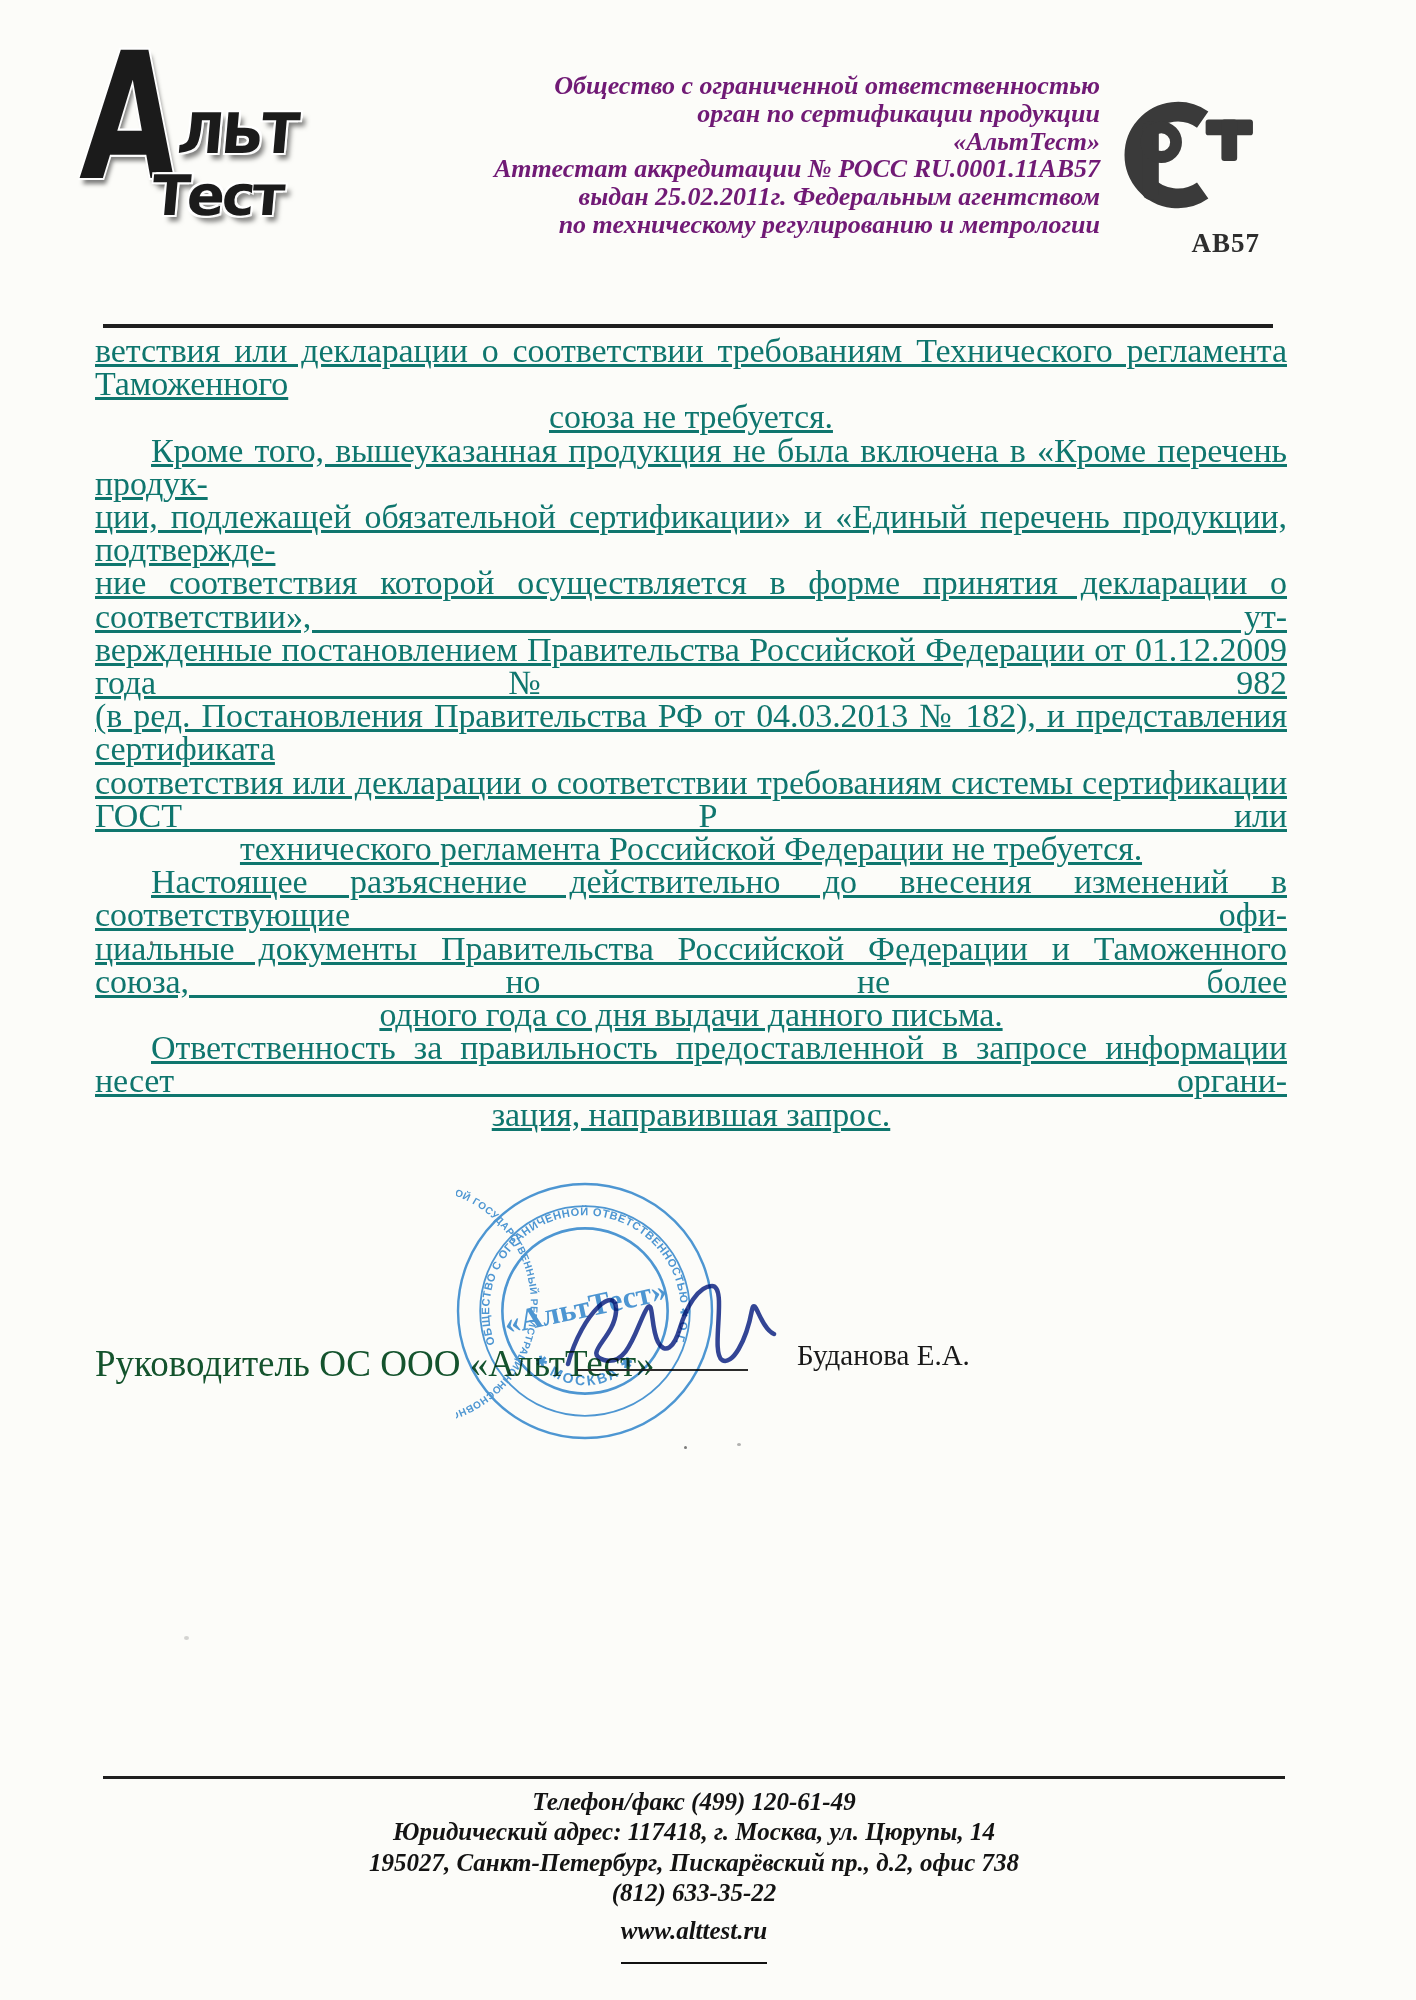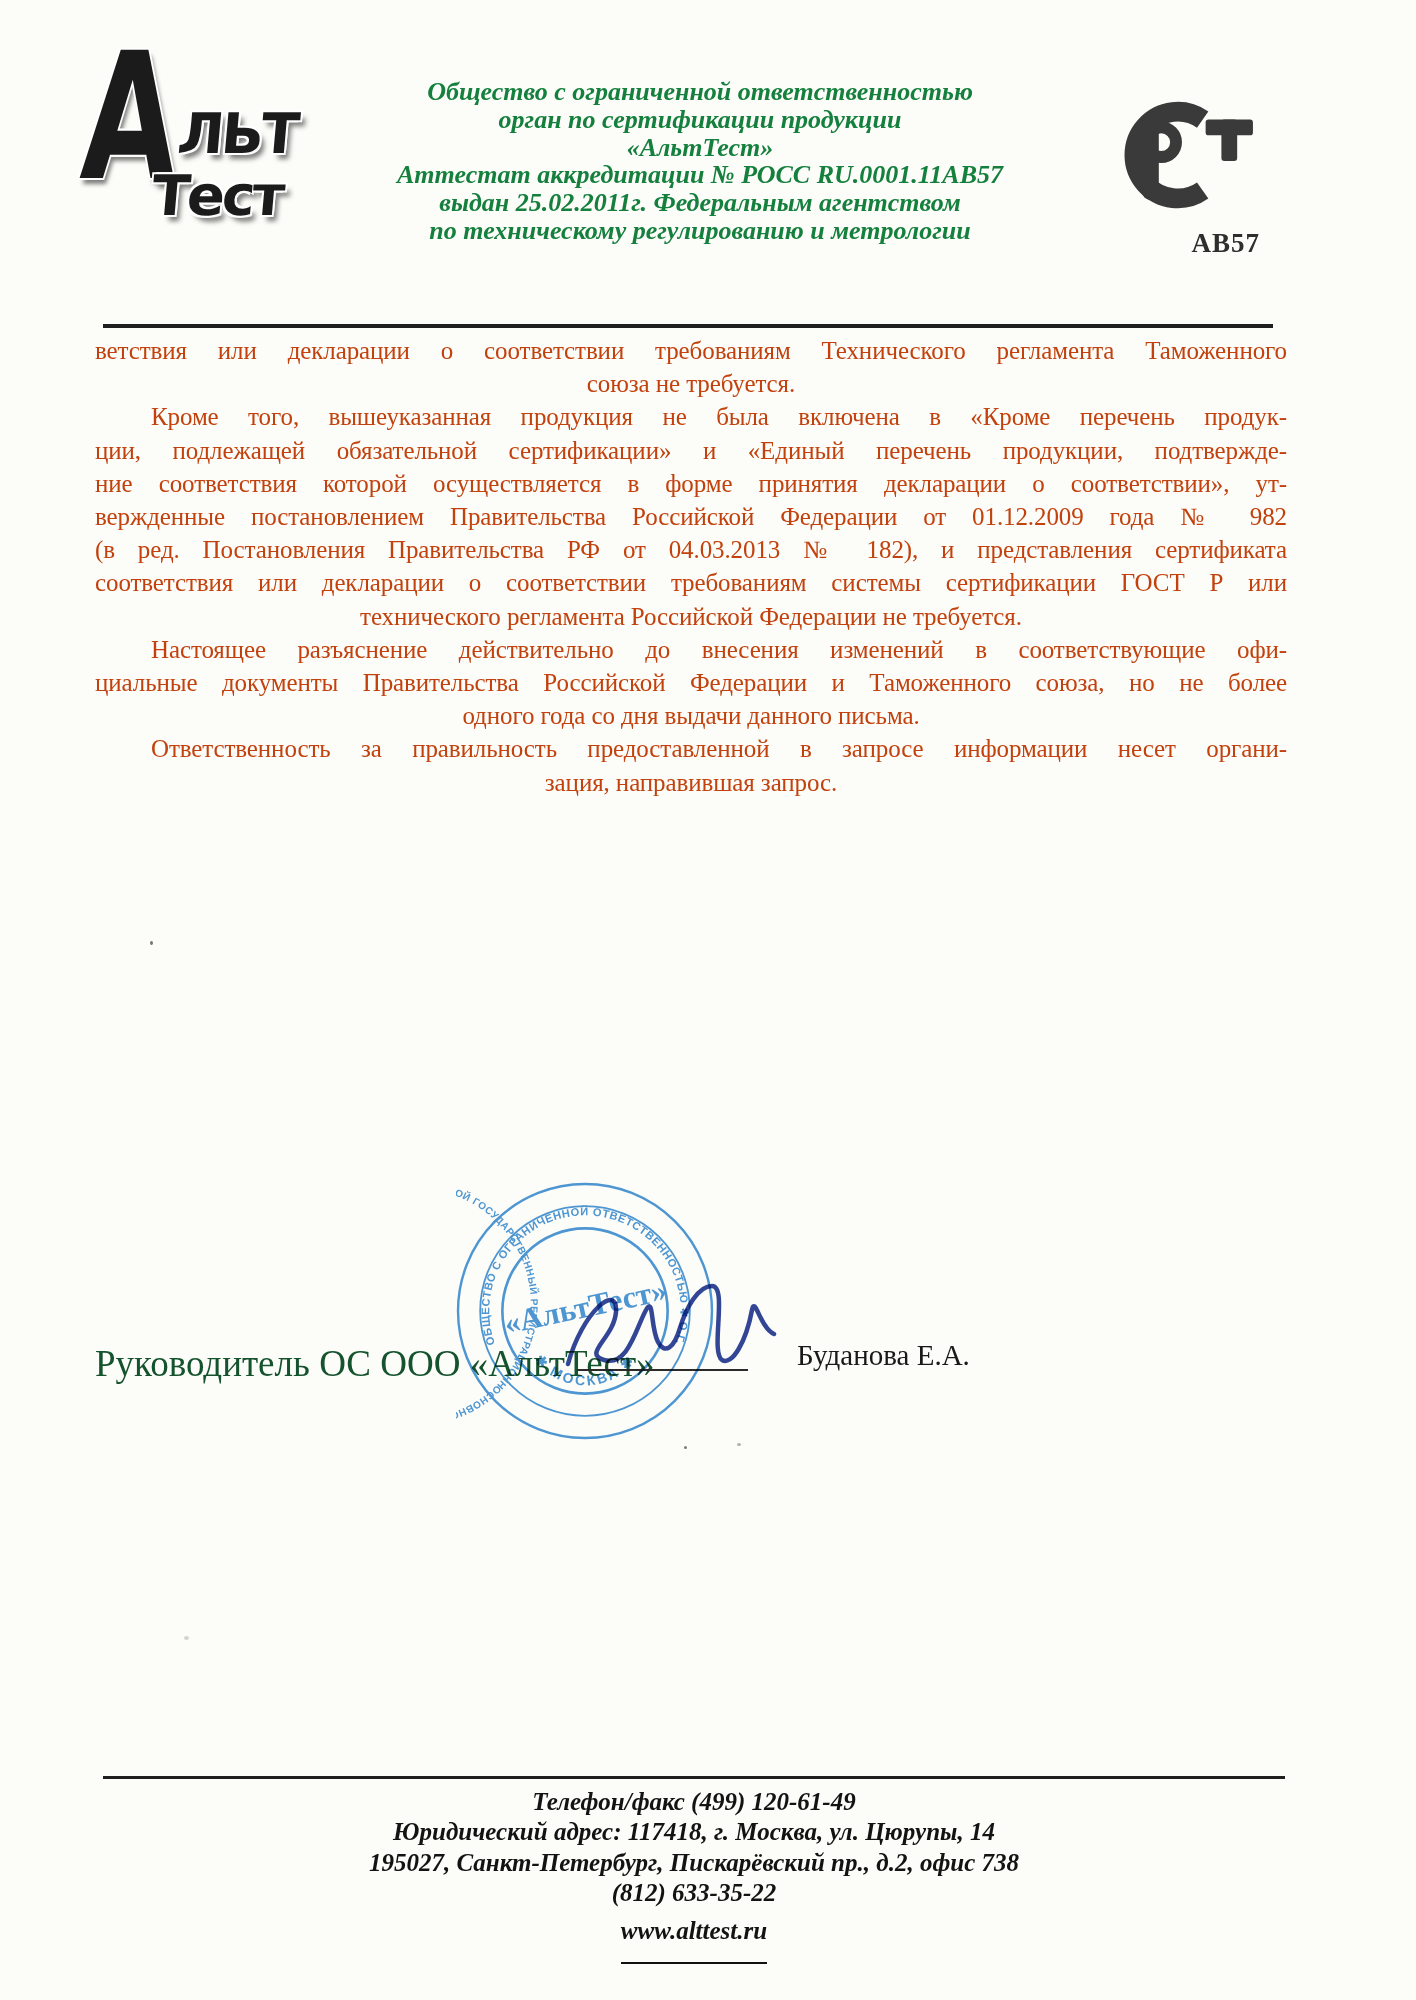--- a/index.html
+++ b/index.html
@@ -6,33 +6,33 @@
   .page{position:relative;width:1416px;height:2000px;background:#fcfcf9;overflow:hidden;
         font-family:"Liberation Serif",serif;color:#161616;margin:0 auto;}
   
   .logo{position:absolute;left:92px;top:46px;width:200px;height:195px;}
   .logo span{position:absolute;font-family:"DejaVu Sans",sans-serif;font-weight:900;color:#1b1b1b;
       text-shadow:-2px -2px 0 #ffffff,2px -2px 0 #ffffff,-2px 2px 0 #ffffff,2px 2px 0 #fafafa,5px 6px 5px rgba(0,0,0,.5);}
   .logo .la{left:-4px;top:-16px;font-size:176px;line-height:1;transform:scaleX(.70) skewX(-5deg);transform-origin:left top;}
   .logo .lt{left:86px;top:60px;font-size:56px;line-height:1;letter-spacing:-3px;transform:skewX(-5deg);}
   .logo .lb{left:60px;top:122px;font-size:56px;line-height:1;letter-spacing:-3px;transform:skewX(-5deg);}
   
-  .hdr{position:absolute;left:300px;top:78px;width:800px;text-align:center;
-       font-weight:bold;font-style:italic;font-size:26px;line-height:27.8px;color:#15803d;}
+  .hdr{position:absolute;left:300px;top:72px;width:800px;text-align:right;
+       font-weight:bold;font-style:italic;font-size:26px;line-height:27.8px;color:#701a75;}
   
   .rst{position:absolute;left:1100px;top:90px;width:160px;height:138px;}
   .rst-label{position:absolute;left:1100px;top:228px;width:160px;text-align:right;
              font-weight:bold;font-size:27px;color:#2e2e2e;letter-spacing:1px;}
   
   .rule{position:absolute;background:#1f1f1f;}
   .rule.top{left:103px;top:324px;width:1170px;height:4px;}
   .rule.bottom{left:103px;top:1776px;width:1182px;height:3px;}
   
-  .bodytxt{position:absolute;left:95px;top:334px;width:1192px;font-size:25px;line-height:33.2px;
-           color:#c2410c;letter-spacing:-.1px;}
+  .bodytxt{position:absolute;left:95px;top:334px;width:1192px;font-size:34px;line-height:33.2px;
+           color:#0f766e;letter-spacing:-.1px;text-decoration:underline;}
   .bline{text-align:center;}
   .bline.just{text-align:justify;text-align-last:justify;}
   .bline.ind{text-indent:56px;}
   
   .sig-label{position:absolute;left:95px;top:1342px;font-size:37px;color:#14532d;}
   .sig-line{position:absolute;left:577px;top:1369px;width:171px;height:0;border-top:2px solid #2b2b2b;}
   .sig-name{position:absolute;left:797px;top:1339px;font-size:29px;color:#191919;}
   
   .stamp{position:absolute;left:456px;top:1182px;width:258px;height:258px;mix-blend-mode:multiply;opacity:.92;}
   .autograph{position:absolute;left:552px;top:1268px;width:240px;height:135px;mix-blend-mode:multiply;opacity:.95;}

